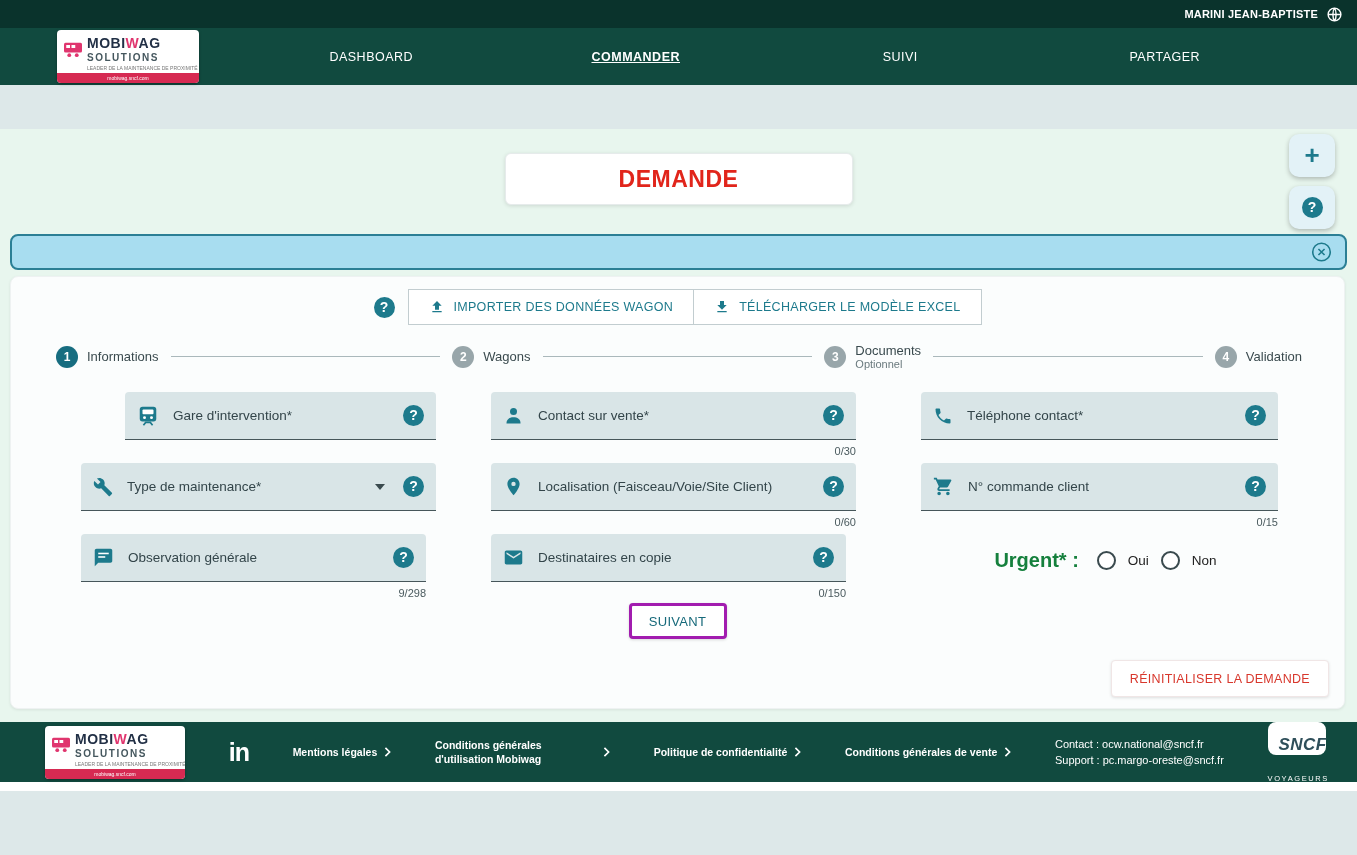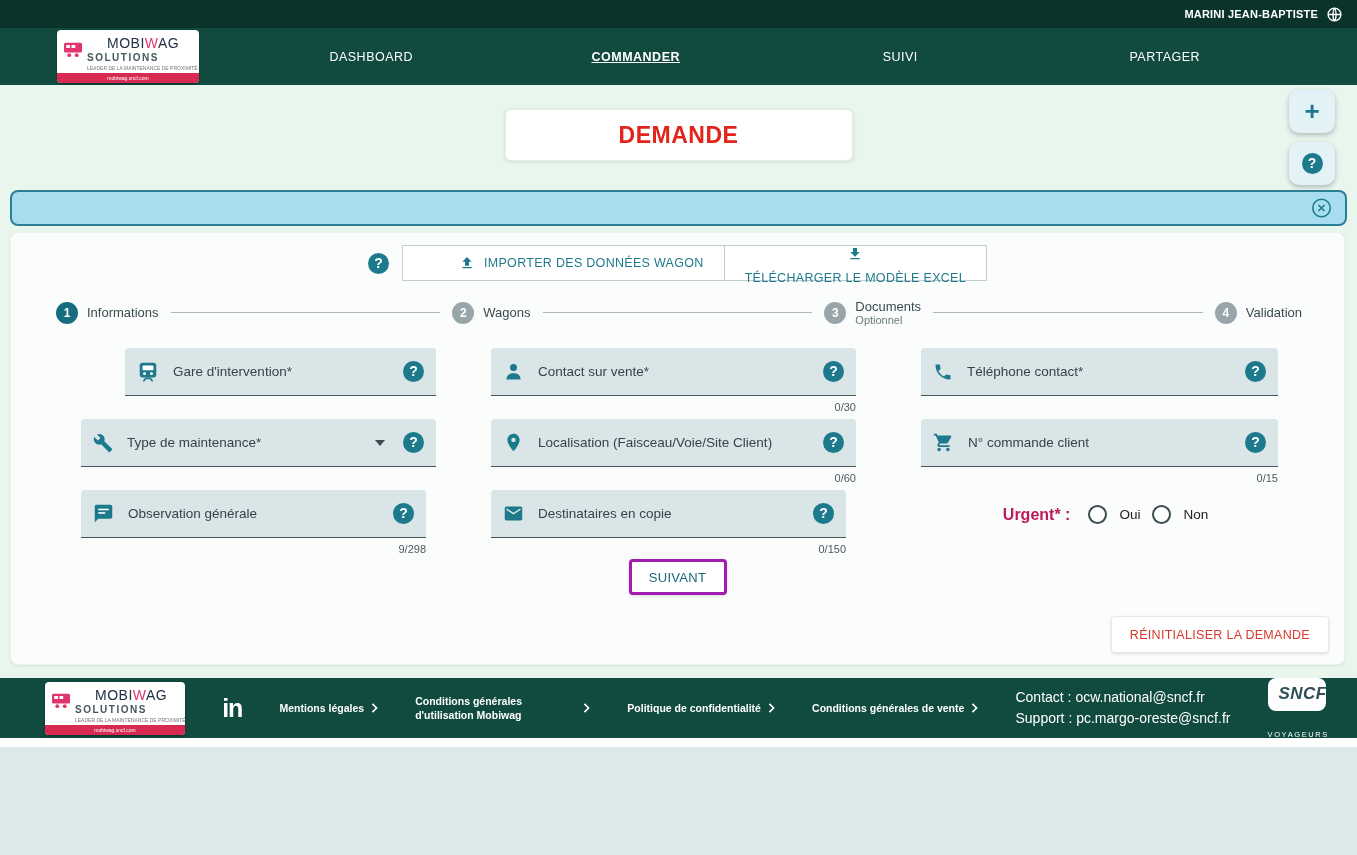--- a/index.html
+++ b/index.html
@@ -17,32 +17,32 @@
     gap:8px; padding-right:14px;
   }
   .topbar-user { color:#fff; font-size:11px; font-weight:bold; letter-spacing:.2px; }
 
   .navbar { height:57px; background:#114a3f; display:flex; align-items:center; }
   .logo-card {
     width:142px; margin-left:57px; background:#fff; border-radius:4px;
     box-shadow:0 1px 3px rgba(0,0,0,.35); overflow:hidden; flex-shrink:0;
   }
   .logo-top { display:flex; align-items:center; gap:5px; padding:4px 7px 0; }
-  .logo-name { font-size:14px; font-weight:normal; color:#223046; letter-spacing:.5px; line-height:1;margin-left:20px; }
+  .logo-name { font-size:14px; font-weight:bold; color:#223046; letter-spacing:.5px; line-height:1; }
   .logo-name .accent { color:#e0356e; }
   .logo-sub { font-size:10px; font-weight:bold; color:#45575e; letter-spacing:1.5px; line-height:1.2; }
   .logo-tagline { font-size:5px; color:#777; padding:1px 7px 2px 30px; white-space:nowrap; }
   .logo-banner { background:#d62a52; color:#fff; font-size:5px; text-align:center; padding:2px 0; }
 
   .nav-items { flex:1; display:flex; padding:0 60px 0 40px; }
   .nav-item { flex:1; text-align:center; color:#fff; font-size:12.5px; letter-spacing:.5px; cursor:pointer; }
   .nav-item.active .nav-label { font-weight:bold; text-decoration:underline; }
 
   
-  .content { position:relative; height:593px; background:#e8f6ee; }
+  .content { position:relative; height:593px; background:#e8f6ee;margin-top:44px; }
 
   .title-card {
     position:absolute; left:50%; transform:translateX(-50%); top:24px;
     width:348px; height:52px; background:#fff;
     border:1px solid #e6ebeb; border-radius:6px;
     box-shadow:0 1px 4px rgba(0,0,0,.12);
     display:flex; align-items:center; justify-content:center; gap:9px;
     font-size:23px; font-weight:bold; letter-spacing:.5px;
   }
   .title-red { color:#e1251b; }
@@ -71,27 +71,27 @@
   .banner-text { color:#123f4d; font-size:11.5px; font-weight:bold; }
   .banner-close { position:absolute; right:13px; top:50%; transform:translateY(-50%); cursor:pointer; line-height:0; }
 
   .panel {
     position:absolute; top:147px; left:10px; right:12px; height:433px;
     background:#fbfdfd; border:1px solid #eef2f2; border-radius:8px;
     box-shadow:0 1px 3px rgba(0,0,0,.08);
   }
 
   .import-row { position:absolute; top:12px; left:0; right:0; display:flex; align-items:center; justify-content:center; gap:13px; }
-  .import-group { display:flex; border:1px solid #c2cdd0; background:#fff;padding-left:36px; }
+  .import-group { display:flex; border:1px solid #c2cdd0; background:#fff; }
   .import-btn {
     height:34px; background:#fff; border:none; display:flex; align-items:center; gap:9px;
     padding:0 20px; color:#1d7a8c; font-size:12.5px; letter-spacing:.3px; cursor:pointer;
     font-family:"Liberation Sans", sans-serif;
   }
-  .import-btn + .import-btn { border-left:1px solid #c2cdd0;flex-direction:column; }
+  .import-btn + .import-btn { border-left:1px solid #c2cdd0; }
 
   .stepper { position:absolute; top:66px; left:45px; right:42px; display:flex; align-items:center; }
   .step { display:flex; align-items:center; gap:9px; }
   .step-circle {
     width:22px; height:22px; border-radius:50%; background:#98a6aa;
     color:#fff; font-size:12px; font-weight:bold; line-height:22px; text-align:center;
   }
   .step.active .step-circle { background:#176d80; }
   .step-label { font-size:13px; color:#3a4a4e; }
   .step-sub { font-size:11px; color:#6a7a7e; line-height:1.1; }
@@ -105,21 +105,21 @@
   }
   .field-icon { line-height:0; flex-shrink:0; }
   .field-label { flex:1; font-size:13.5px; color:#33454a; white-space:nowrap; overflow:hidden; }
   .caret {
     width:0; height:0; border-left:5px solid transparent; border-right:5px solid transparent;
     border-top:6px solid #3a4a4e; margin-right:4px; cursor:pointer; flex-shrink:0;
   }
   .counter { text-align:right; font-size:11px; color:#4a5a5e; margin-top:5px; }
 
   .urgent-cell { display:flex; align-items:center; justify-content:center; gap:12px; }
-  .urgent-label { color:#be185d; font-size:16px; font-weight:bold; margin-right:6px;padding-left:12px; }
+  .urgent-label { color:#15803d; font-size:20px; font-weight:bold; margin-right:6px;padding-left:12px; }
   .radio { width:19px; height:19px; border:2px solid #3a4a4e; border-radius:50%; background:#fff; cursor:pointer; flex-shrink:0; }
   .radio-label { font-size:13.5px; color:#222; }
 
   .next-btn {
     position:absolute; left:50%; transform:translateX(-50%); top:326px;
     width:98px; height:36px; background:#fff; border:3px solid #a21caf; border-radius:4px;
     box-shadow:0 1px 3px rgba(0,0,0,.15); color:#16697a; font-size:13px; letter-spacing:.3px;
     display:flex; align-items:center; justify-content:center; cursor:pointer;
     font-family:"Liberation Sans", sans-serif;
   }
@@ -132,25 +132,25 @@
   }
 
   
   .footer {
     height:60px; background:#114a3f; display:flex; align-items:center;
     justify-content:space-between; padding:0 28px 0 45px; gap:14px;
   }
   .footer .logo-card { margin-left:0; width:140px; }
   .linkedin { color:#fff; font-size:25px; font-weight:bold; line-height:1; letter-spacing:-1px; cursor:pointer; }
   .footer-link { color:#fff; font-size:10.5px; font-weight:bold; display:flex; align-items:center; gap:7px; cursor:pointer; max-width:175px; line-height:1.35; }
-  .contact-block { color:#fff; font-size:14px; line-height:1.5; }
+  .contact-block { color:#fff; font-size:11px; line-height:1.5; }
   .sncf-logo { text-align:center; }
   .sncf-box {
     background:#fff; border-radius:8px; width:58px; height:33px;
-    display:flex; align-items:center; justify-content:center;
+    display:flex; align-items:flex-end; justify-content:center;
     font-weight:bold; font-style:italic; font-size:17px; color:#2f4f5a; letter-spacing:.5px;padding-left:12px;
   }
   .sncf-sub { color:#fff; font-size:7.5px; letter-spacing:1.6px; margin-top:19px; }
 
   .subfooter-white { height:9px; background:#fff; }
 </style>
 </head>
 <body>
 
 <div class="topbar">

